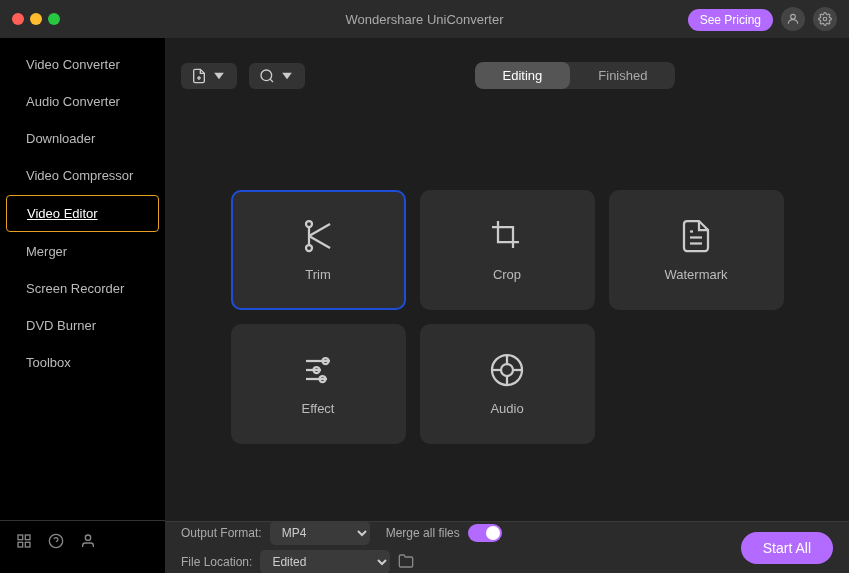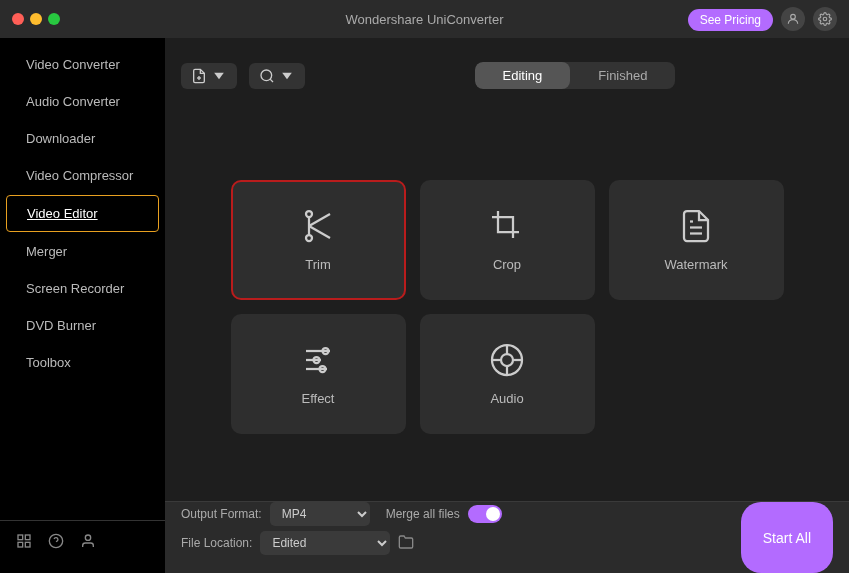--- a/index.html
+++ b/index.html
@@ -184,44 +184,45 @@
       border-radius: 10px;
       display: flex;
       flex-direction: column;
       align-items: center;
       justify-content: center;
       gap: 8px;
       cursor: pointer;
       transition: background 0.15s;
     }
     .tool-card.active-card {
-      border: 2px solid #b91c1c;
+      border: 2px solid #1d4ed8;
       background: #2e2e2e;
     }
     .tool-icon {
       font-size: 32px;
       color: #ccc;
       line-height: 1;
     }
     .tool-icon svg {
       width: 36px; height: 36px;
       stroke: #ccc;
       fill: none;
       stroke-width: 1.5;
     }
     .tool-label {
       font-size: 13px;
       color: #bbb;
     }
 
     
     .bottom-bar {
-      height: 72px;
+      height: 52px;
       background: #2b2b2b;
       display: flex;
+      align-items: center;
       padding: 0 16px;
       gap: 16px;
       flex-shrink: 0;
       border-top: 1px solid #3a3a3a;
     }
     .bottom-field {
       display: flex;
       align-items: center;
       gap: 8px;
       font-size: 12px;

